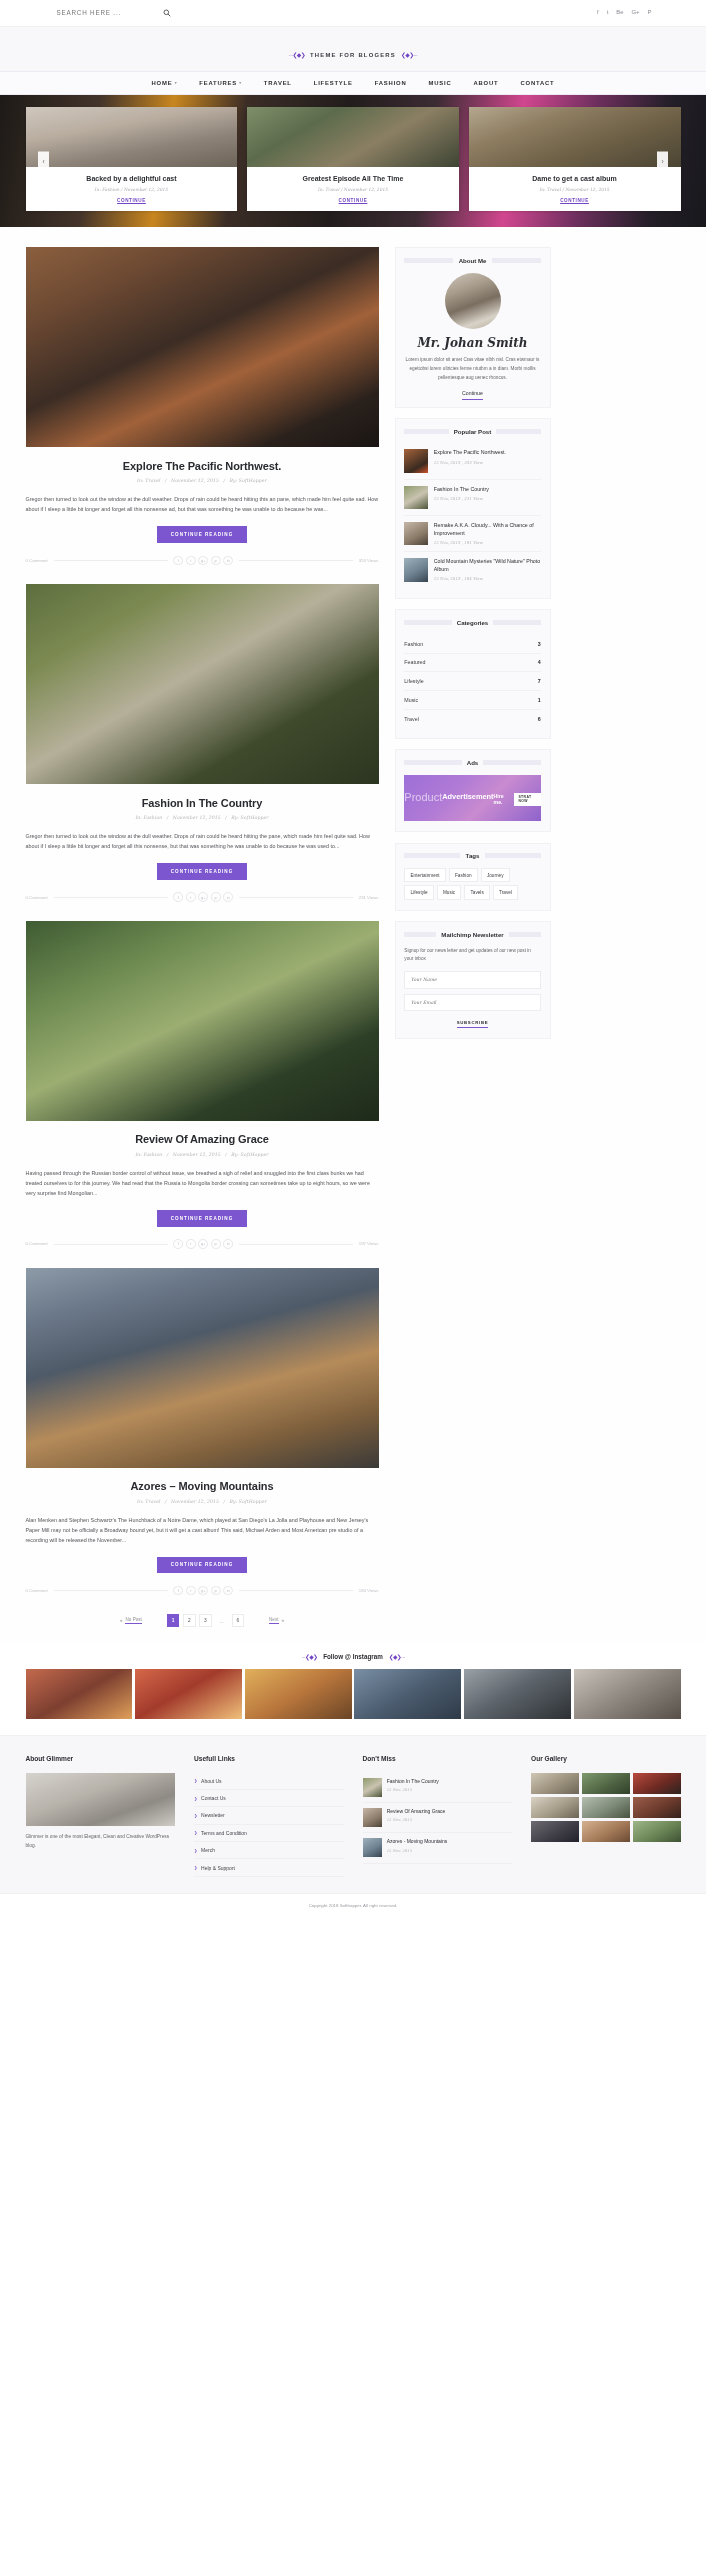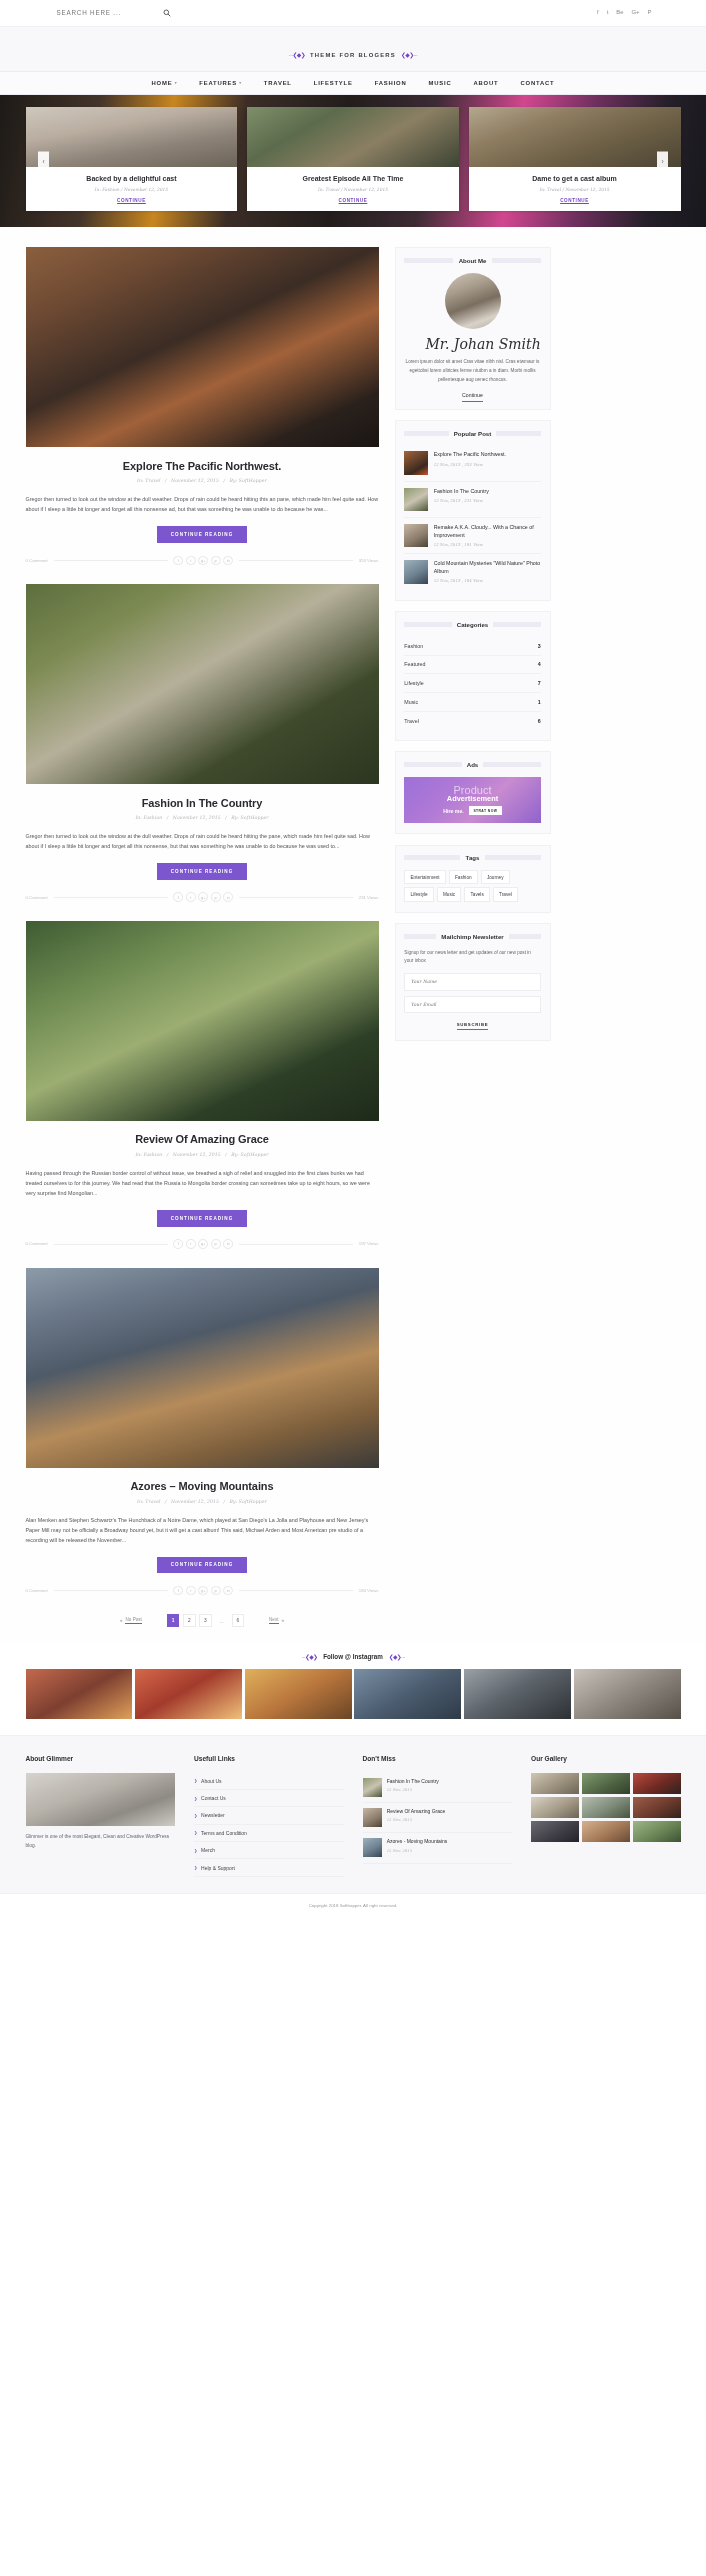--- a/index.html
+++ b/index.html
@@ -147,22 +147,22 @@
   
   .widget { background: #fafafc; border: 0.7px solid #f1f1f4; padding: 8.8px 8.8px 10.3px; margin-bottom: 10.3px; }
   .w-head { display: flex; align-items: center; gap: 5.2px; margin-bottom: 8.8px; }
   .w-head .bar { flex: 1; height: 5.2px; background: #ecebf4; }
   .w-title { font-size: 6.1px; font-weight: 700; color: #2c2d32; white-space: nowrap; }
   .avatar {
     width: 56px; height: 56px; border-radius: 50%; margin: 2.9px auto 0;
     background: linear-gradient(160deg,#cfc7bb 0%,#a89c8c 30%,#7a6e60 55%,#d8d2c8 80%,#b3a896 100%);
   }
   .about-name {
-    font-family: "DejaVu Serif", serif; font-style: italic; font-weight: 400;
-    font-size: 14px; text-align: right; margin-top: 7.4px; color: #2d2e33;
+    font-family: "DejaVu Serif", serif; font-style: italic; font-weight: 700;
+    font-size: 12px; text-align: center; margin-top: 7.4px; color: #2d2e33;
   }
   .about-text { font-size: 4.7px; line-height: 1.85; color: #65666b; text-align: center; margin-top: 5.9px; }
   .about-cont {
     display: block; text-align: center; margin-top: 8px; font-size: 5.2px;
     color: #2d2e33; cursor: pointer; text-decoration: none;
   }
   .about-cont span { border-bottom: 1.5px solid #7b56cf; padding-bottom: 2.2px; }
 
   .pp-item { display: flex; gap: 5.9px; padding: 5.9px 0; border-bottom: 0.7px solid #f0f0f3; align-items: flex-start; }
   .pp-item:last-child { border-bottom: 0; }
@@ -177,21 +177,21 @@
   .cat-row {
     display: flex; justify-content: space-between; align-items: center;
     padding: 5.9px 0; border-bottom: 0.7px solid #f0f0f3; font-size: 5.3px; color: #3c3d42; cursor: pointer;
   }
   .cat-row:last-child { border-bottom: 0; }
   .cat-count { font-weight: 700; color: #2b2c31; }
 
   .ad-box {
     height: 46px; position: relative; overflow: hidden;
     background: linear-gradient(135deg,#9d6fd8 0%,#b07ad6 35%,#c98bd0 60%,#8f63cc 100%);
-    display: flex; flex-direction: column; align-items: center; justify-content: center;
+    display: flex; flex-direction: row; align-items: center; justify-content: center;
   }
   .ad-1 { font-size: 11px; color: rgba(255,255,255,.62); font-weight: 300; line-height: 1; }
   .ad-2 { font-size: 7.4px; color: #fff; font-weight: 700; line-height: 1.1; margin-top: -0.7px; }
   .ad-row { display: flex; align-items: center; gap: 5.2px; margin-top: 2.9px; }
   .ad-hire { font-size: 5.2px; color: #fff; font-weight: 700; }
   .ad-btn { background: #fff; color: #333; font-size: 3.4px; font-weight: 700; letter-spacing: 0.4px; padding: 2.2px 4.4px; cursor: pointer; }
 
   .tags-wrap { display: flex; flex-wrap: wrap; gap: 2.9px; }
   .tag-chip {
     border: 0.7px solid #edecf0; background: #fff; padding: 3.7px 5.2px;

